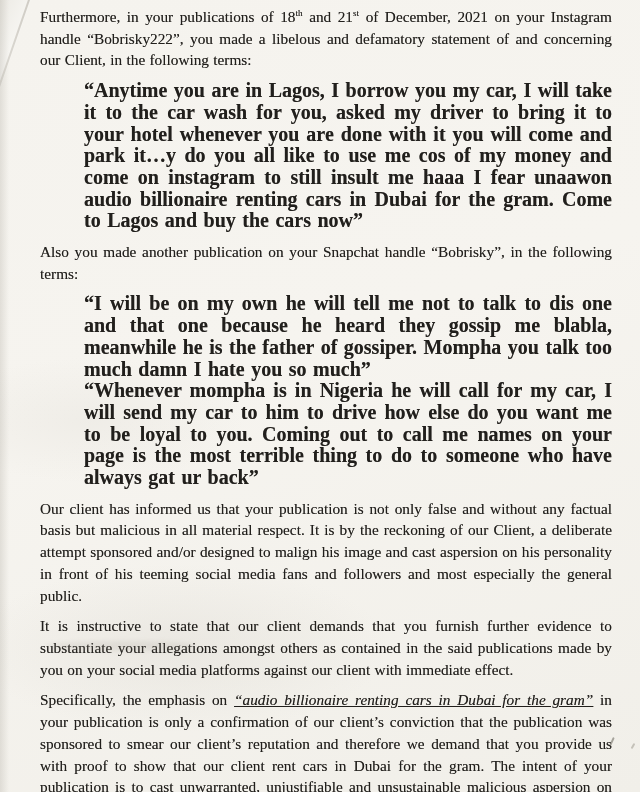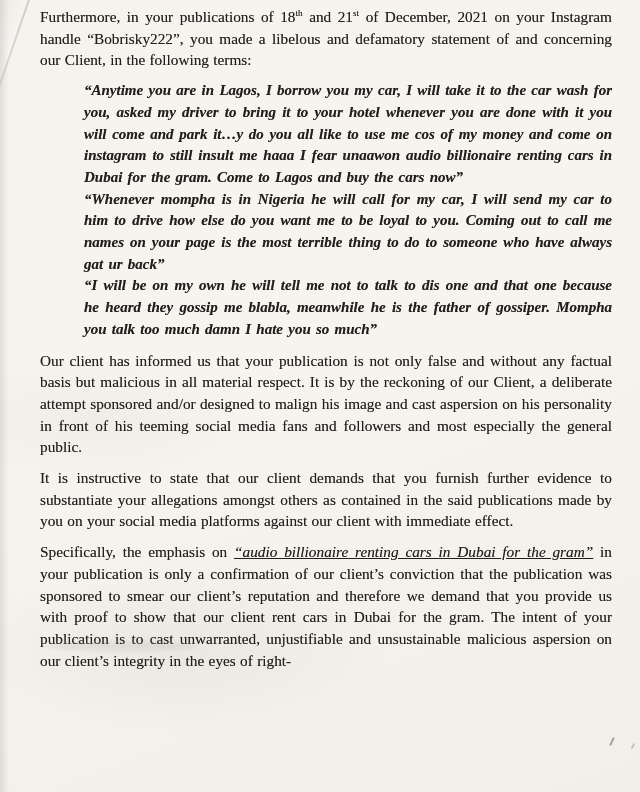--- a/index.html
+++ b/index.html
@@ -25,22 +25,21 @@
     margin: 0 0 9px 0;
     font-size: 15.3px;
     line-height: 21.7px;
     text-align: justify;
     text-shadow: 0 0 0.5px rgba(40,38,34,0.55);
     word-spacing: 0.5px;
   }
   .letter-body p.quote {
     margin-left: 44px;
     font-weight: bold;
-    font-style: italic;
-    font-size: 15px;
+    font-size: 20px;
     word-spacing: 1.5px;
   }
   .letter-body p.quote + p.quote {
     margin-top: -9px; 
   }
   .letter-body sup {
     font-size: 0.6em;
     line-height: 0;
     vertical-align: super;
   }
@@ -107,19 +106,20 @@
   <div class="corner-crease"></div>
   <div class="edge-left"></div>
   <div class="smudge"></div>
   <div class="ink-mark-1"></div>
   <div class="ink-mark-2"></div>
 
   <div class="letter-body">
 
   <p class="body"><span>Furthermore, in your publications of 18</span><sup>th</sup><span> and 21</span><sup>st</sup><span> of December, 2021 on your Instagram handle “Bobrisky222”, you made a libelous and defamatory statement of and concerning our Client, in the following terms:</span></p>
       <p class="quote"><span>“Anytime you are in Lagos, I borrow you my car, I will take it to the car wash for you, asked my driver to bring it to your hotel whenever you are done with it you will come and park it…y do you all like to use me cos of my money and come on instagram to still insult me haaa I fear unaawon audio billionaire renting cars in Dubai for the gram. Come to Lagos and buy the cars now”</span></p>
+      <p class="body"><span>Also you made another publication on your Snapchat handle “Bobrisky”, in the following terms:</span></p>
+      <p class="quote"><span>“I will be on my own he will tell me not to talk to dis one and that one because he heard they gossip me blabla, meanwhile he is the father of gossiper. Mompha you talk too much damn I hate you so much”</span></p>
       <p class="quote"><span>“Whenever mompha is in Nigeria he will call for my car, I will send my car to him to drive how else do you want me to be loyal to you. Coming out to call me names on your page is the most terrible thing to do to someone who have always gat ur back”</span></p>
-      <p class="quote"><span>“I will be on my own he will tell me not to talk to dis one and that one because he heard they gossip me blabla, meanwhile he is the father of gossiper. Mompha you talk too much damn I hate you so much”</span></p>
       <p class="body"><span>Our client has informed us that your publication is not only false and without any factual basis but malicious in all material respect. It is by the reckoning of our Client, a deliberate attempt sponsored and/or designed to malign his image and cast aspersion on his personality in front of his teeming social media fans and followers and most especially the general public.</span></p>
       <p class="body"><span>It is instructive to state that our client demands that you furnish further evidence to substantiate your allegations amongst others as contained in the said publications made by you on your social media platforms against our client with immediate effect.</span></p>
       <p class="body"><span>Specifically, the emphasis on </span><em>“audio billionaire renting cars in Dubai for the gram”</em><span> in your publication is only a confirmation of our client’s conviction that the publication was sponsored to smear our client’s reputation and therefore we demand that you provide us with proof to show that our client rent cars in Dubai for the gram. The intent of your publication is to cast unwarranted, unjustifiable and unsustainable malicious aspersion on our client’s integrity in the eyes of right-</span></p>
     </div>
 </div>
 
 </body></html>

